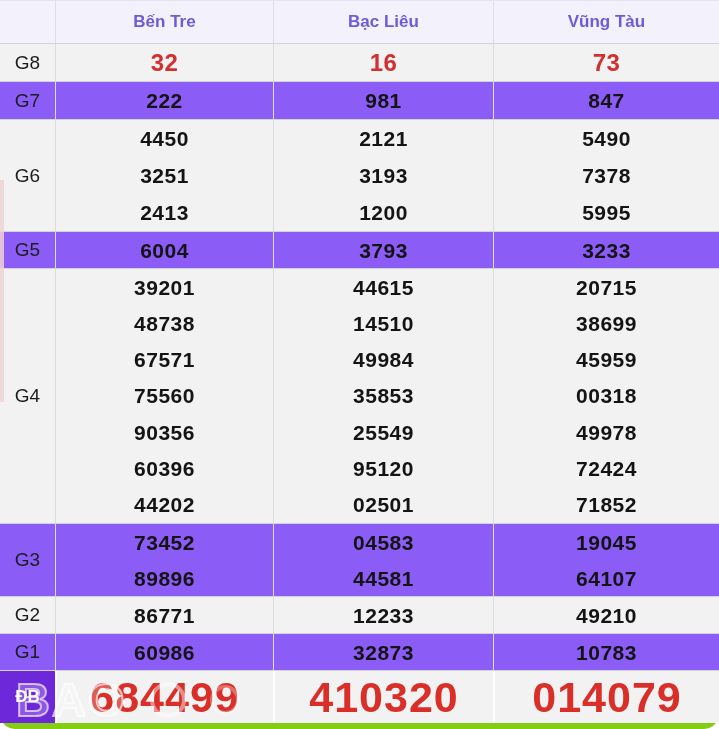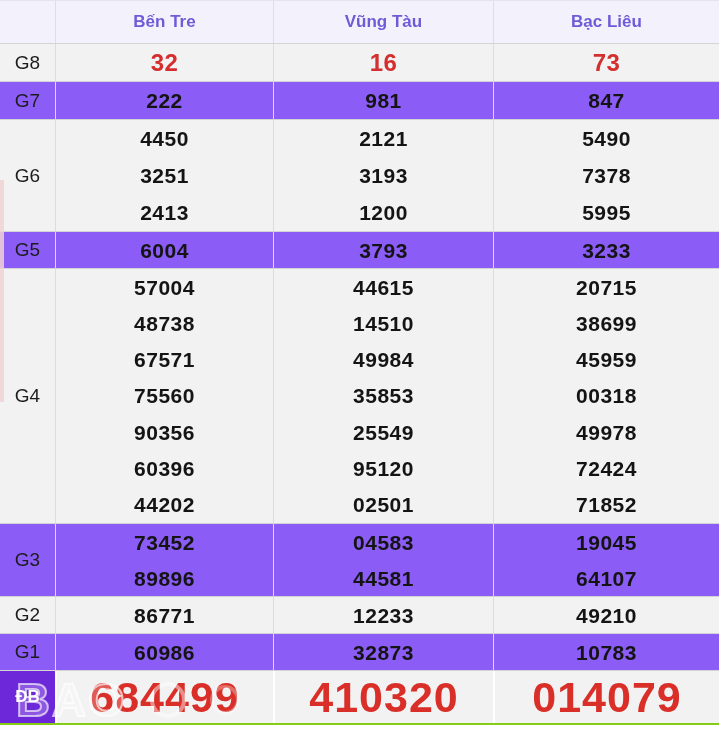--- a/index.html
+++ b/index.html
@@ -1,21 +1,21 @@
 <!DOCTYPE html>
 <html><head>
 <meta charset="utf-8">
 <style>
   html,body{margin:0;padding:0;background:#ffffff;}
   body{
     width:719px;height:729px;position:relative;overflow:hidden;
     font-family:"Liberation Sans","DejaVu Sans",sans-serif;
     -webkit-font-smoothing:antialiased;
   }
-  .board{width:719px;border-bottom:2px solid #84cc16;}
+  .board{width:719px;border-bottom:6px solid #84cc16;border-radius:15px;}
   .row{
     display:grid;
     grid-template-columns:55px 218px 220px 226px;
     box-sizing:border-box;
     border-top:1px solid #d4d4d4;
     background:#8b5cf6;
   }
   .row.alt{background:#f2f2f2;}
   .row.header{background:#f3f1fb;border-top:1px solid #e6e2f2;height:43px;}
   .h-38{height:38px}.h-37{height:37px}.h-112{height:112px}
@@ -67,22 +67,22 @@
   }
 </style>
 </head>
 <body>
 
 <div class="board">
 
   <div class="row header">
     <div class="cell"></div>
     <div class="cell vals colhead">Bến Tre</div>
+    <div class="cell vals colhead">Bạc Liêu</div>
     <div class="cell vals colhead">Vũng Tàu</div>
-    <div class="cell vals colhead">Bạc Liêu</div>
   </div>
 
   <div class="row alt h-38">
     <div class="cell label">G8</div>
     <div class="cell vals">
       <div class="val red">32</div>
     </div>
     <div class="cell vals">
       <div class="val red">16</div>
     </div>
@@ -132,21 +132,21 @@
       <div class="val">3793</div>
     </div>
     <div class="cell vals">
       <div class="val">3233</div>
     </div>
   </div>
 
   <div class="row alt h-255">
     <div class="cell label">G4</div>
     <div class="cell vals">
-      <div class="val">57004</div>
+      <div class="val">39201</div>
       <div class="val">48738</div>
       <div class="val">67571</div>
       <div class="val">75560</div>
       <div class="val">90356</div>
       <div class="val">60396</div>
       <div class="val">44202</div>
     </div>
     <div class="cell vals">
       <div class="val">44615</div>
       <div class="val">14510</div>

